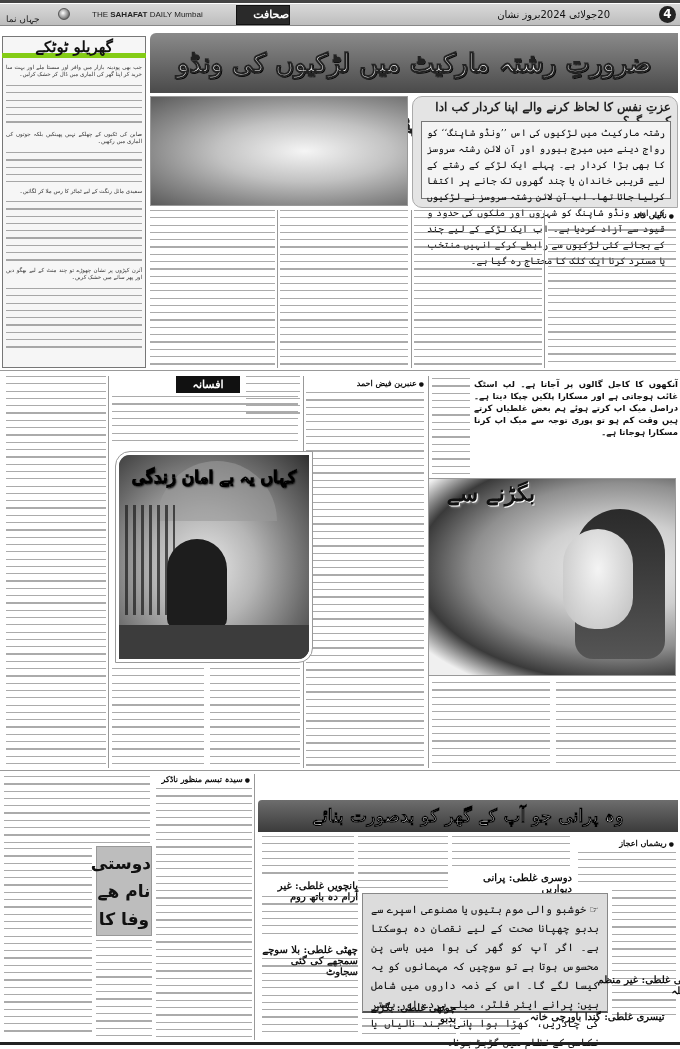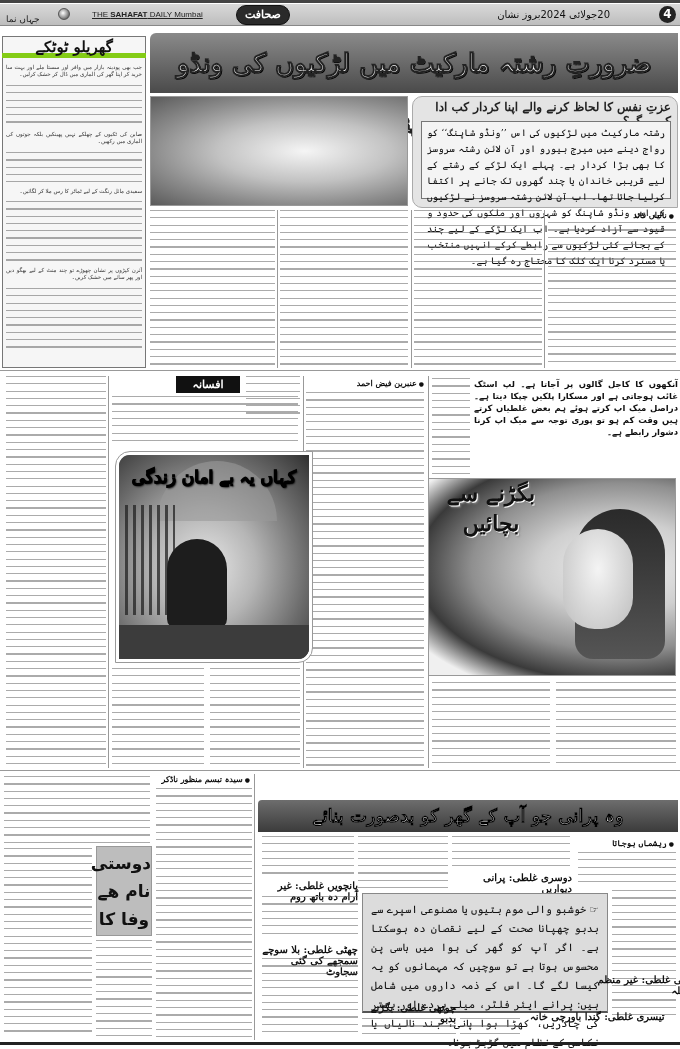--- a/index.html
+++ b/index.html
@@ -6,22 +6,22 @@
   html, body { width: 680px; height: 1049px; background: #fff; overflow: hidden; }
   body { position: relative; font-family: "DejaVu Sans", sans-serif; color: #111; }
 
   .abs { position: absolute; }
 
   
   .header-rule { left: 0; top: 0; width: 680px; height: 3px; background: #444; }
   .header { left: 0; top: 4px; width: 680px; height: 22px; background: linear-gradient(#d9d9d9, #bdbdbd); border-bottom: 1px solid #888; }
   .header .page-num { position: absolute; right: 4px; top: 2px; width: 17px; height: 17px; border-radius: 50%; background: #222; color: #fff; font: bold 12px "DejaVu Sans", sans-serif; text-align: center; line-height: 17px; }
   .header .date { position: absolute; right: 70px; top: 5px; font: 10px "DejaVu Sans", sans-serif; color: #111; direction: rtl; }
-  .header .masthead { position: absolute; left: 236px; top: 1px; width: 54px; height: 20px; background: #2a2a2a; border: 1px solid #111; border-radius: 10px; color: #fff; font: bold 11px "DejaVu Serif", serif; text-align: center; line-height: 18px; }
-  .header .pub { position: absolute; left: 92px; top: 6px; font: 8px "Liberation Sans", sans-serif; color: #222; text-decoration: underline; }
+  .header .masthead { position: absolute; left: 236px; top: 1px; width: 54px; height: 20px; background: #2a2a2a; border: 1px solid #111; border-radius: 0; color: #fff; font: bold 11px "DejaVu Serif", serif; text-align: right; line-height: 18px; }
+  .header .pub { position: absolute; left: 92px; top: 6px; font: 8px "Liberation Sans", sans-serif; color: #222; }
   .header .pub b { font-weight: bold; }
   .header .globe { position: absolute; left: 58px; top: 4px; width: 12px; height: 12px; border-radius: 50%; background: radial-gradient(circle at 40% 40%, #fff, #888 60%, #333); border: 1px solid #555; }
   .header .section { position: absolute; left: 6px; top: 10px; font: 9px "DejaVu Serif", serif; color: #222; direction: rtl; }
 
   
   .headline { left: 150px; top: 33px; width: 528px; height: 60px; background: linear-gradient(#8a8a8a, #4a4a4a); border-radius: 6px 0 0 0; color: #fff; font: bold 26px "DejaVu Serif", serif; text-align: center; line-height: 60px; direction: rtl; -webkit-text-stroke: 1px #222; text-shadow: 1px 1px 0 #000; }
 
   
   .photo { background: linear-gradient(135deg, #c8c8c8 0%, #f0f0f0 35%, #9a9a9a 60%, #e2e2e2 100%); border: 1px solid #999; }
   .photo-hands { left: 150px; top: 96px; width: 258px; height: 110px; background: radial-gradient(ellipse at 60% 50%, #f5f5f5 0%, #c2c2c2 40%, #8c8c8c 70%, #5a5a5a 100%); }
@@ -47,21 +47,21 @@
   
   .afsana-tag { left: 176px; top: 376px; width: 64px; height: 17px; background: #111; color: #fff; font: bold 11px "DejaVu Serif", serif; text-align: center; line-height: 17px; direction: rtl; }
 
   
   .story-frame { left: 116px; top: 452px; width: 196px; height: 210px; background: #666; border: 3px solid #fff; outline: 1px solid #999; border-radius: 14px 0 14px 0; overflow: hidden; }
   .story-frame .sky { position: absolute; inset: 0; background: radial-gradient(ellipse at 45% 55%, #e8e8e8 0%, #b5b5b5 35%, #6a6a6a 70%, #303030 100%); }
   .story-frame .arch { position: absolute; left: 38px; top: 6px; width: 120px; height: 60px; border-radius: 60px 60px 0 0; background: #9a9a9a; opacity: .6; }
   .story-frame .bars { position: absolute; left: 6px; top: 50px; width: 50px; height: 110px; background: repeating-linear-gradient(to right, #222 0 3px, transparent 3px 8px); opacity: .75; }
   .story-frame .figure { position: absolute; left: 48px; top: 84px; width: 60px; height: 90px; border-radius: 30px 30px 10px 10px; background: #1d1d1d; }
   .story-frame .floor { position: absolute; left: 0; bottom: 0; width: 100%; height: 34px; background: #3c3c3c; }
-  .story-frame .title { position: absolute; left: 6px; top: 12px; right: 6px; font: bold 17px "DejaVu Serif", serif; color: #000000; text-align: center; direction: rtl; -webkit-text-stroke: 1px #000; text-shadow: 1px 1px 2px #000; }
+  .story-frame .title { position: absolute; left: 6px; top: 12px; right: 6px; font: bold 17px "DejaVu Serif", serif; color: #e5e5e5; text-align: center; direction: rtl; -webkit-text-stroke: 1px #000; text-shadow: 1px 1px 2px #000; }
 
   
   .makeup-photo { left: 428px; top: 478px; width: 248px; height: 198px; background: radial-gradient(ellipse at 78% 45%, #f2f2f2 0%, #cfcfcf 30%, #8f8f8f 55%, #3a3a3a 75%, #f0f0f0 90%); }
   .makeup-photo .hair { position: absolute; right: 10px; top: 30px; width: 90px; height: 150px; border-radius: 50px 50px 20px 20px; background: linear-gradient(#2a2a2a, #555); }
   .makeup-photo .face { position: absolute; right: 42px; top: 50px; width: 70px; height: 100px; border-radius: 40px 40px 36px 36px; background: radial-gradient(ellipse at 50% 40%, #f4f4f4, #bdbdbd); }
   .makeup-title { left: 436px; top: 478px; width: 110px; font: bold 22px/30px "DejaVu Serif", serif; color: #111; text-align: center; direction: rtl; text-shadow: 1px 1px 0 #fff, 2px 2px 2px #888; }
   .makeup-lead { left: 474px; top: 378px; width: 204px; height: 100px; font: bold 8.5px/12px "DejaVu Sans", sans-serif; direction: rtl; text-align: justify; color: #111; }
 
   
   .bottom-head { left: 258px; top: 800px; width: 420px; height: 32px; background: linear-gradient(#6d6d6d, #3b3b3b); color: #fff; font: bold 18px "DejaVu Serif", serif; text-align: center; line-height: 32px; direction: rtl; -webkit-text-stroke: .6px #000; border-radius: 4px 0 0 0; }
@@ -130,49 +130,48 @@
   <div class="arch"></div>
   <div class="bars"></div>
   <div class="figure"></div>
   <div class="floor"></div>
   <div class="title">کہاں یہ بے امان زندگی</div>
 </div>
 <div class="abs lines" style="left:112px;top:668px;width:92px;height:98px;"></div>
 <div class="abs lines" style="left:210px;top:668px;width:90px;height:98px;"></div>
 
 <div class="abs vr" style="left:428px;top:376px;height:392px;"></div>
-<div class="abs makeup-lead">آنکھوں کا کاجل گالوں پر آجاتا ہے۔ لپ اسٹک غائب ہوجاتی ہے اور مسکارا پلکیں چپکا دیتا ہے۔ دراصل میک اپ کرتے ہوئے ہم بعض غلطیاں کرتے ہیں وقت کم ہو تو پوری توجہ سے میک اپ کرنا دشوار رابطے ہے۔</div>
+<div class="abs makeup-lead">آنکھوں کا کاجل گالوں پر آجاتا ہے۔ لپ اسٹک غائب ہوجاتی ہے اور مسکارا پلکیں چپکا دیتا ہے۔ دراصل میک اپ کرتے ہوئے ہم بعض غلطیاں کرتے ہیں وقت کم ہو تو پوری توجہ سے میک اپ کرنا مسکارا ہوجاتا ہے۔</div>
 <div class="abs lines" style="left:432px;top:378px;width:38px;height:96px;"></div>
 <div class="abs photo makeup-photo">
   <div class="hair"></div>
   <div class="face"></div>
 </div>
 <div class="abs makeup-title">
   <div>بگڑنے سے</div>
-  <div>بچائیں</div>
 </div>
 <div class="abs lines" style="left:432px;top:682px;width:118px;height:84px;"></div>
 <div class="abs lines" style="left:556px;top:682px;width:120px;height:84px;"></div>
 
 <div class="abs hr" style="left:0;top:770px;width:680px;"></div>
 
 <div class="abs byline" style="left:150px;top:774px;width:100px;text-align:right;">سیدہ تبسم منظور ناڈکر</div>
 <div class="abs lines" style="left:156px;top:788px;width:96px;height:250px;"></div>
 <div class="abs lines" style="left:4px;top:776px;width:146px;height:70px;"></div>
 <div class="abs lines" style="left:4px;top:848px;width:88px;height:190px;"></div>
 <div class="abs dosti-box">
   <div>دوستی</div>
   <div>نام ھے</div>
   <div>وفا کا</div>
 </div>
 <div class="abs lines" style="left:96px;top:940px;width:56px;height:98px;"></div>
 <div class="abs vr" style="left:254px;top:774px;height:266px;"></div>
 
 <div class="abs bottom-head">وہ پرانی جو آپ کے گھر کو بدصورت بنائے</div>
-<div class="abs byline" style="left:574px;top:838px;width:100px;text-align:right;">ریشماں ہوجاتا</div>
+<div class="abs byline" style="left:574px;top:838px;width:100px;text-align:right;">ریشماں اعجاز</div>
 <div class="abs lines" style="left:578px;top:852px;width:98px;height:36px;"></div>
 <div class="abs subhead" style="left:452px;top:872px;width:120px;text-align:right;">دوسری غلطی: پرانی دیواریں</div>
 <div class="abs lines" style="left:452px;top:836px;width:118px;height:34px;"></div>
 <div class="abs lines" style="left:358px;top:836px;width:90px;height:52px;"></div>
 <div class="abs lines" style="left:262px;top:836px;width:92px;height:40px;"></div>
 
 <div class="abs callout">
   <span>☞ </span><span>خوشبو والی موم بتیوں یا مصنوعی اسپرے سے بدبو چھپانا صحت کے لیے نقصان دہ ہوسکتا ہے۔ اگر آپ کو گھر کی ہوا میں باسی پن محسوس ہوتا ہے تو سوچیں کہ مہمانوں کو یہ کیسا لگے گا۔ اس کے ذمہ داروں میں شامل ہیں: پرانے ایئر فلٹر، میلے پردے اور بستر کی چادریں، کھڑا ہوا پانی، بند نالیاں یا نکاسی کے نظام میں گڑبڑ ہونا۔</span>
 </div>
 

